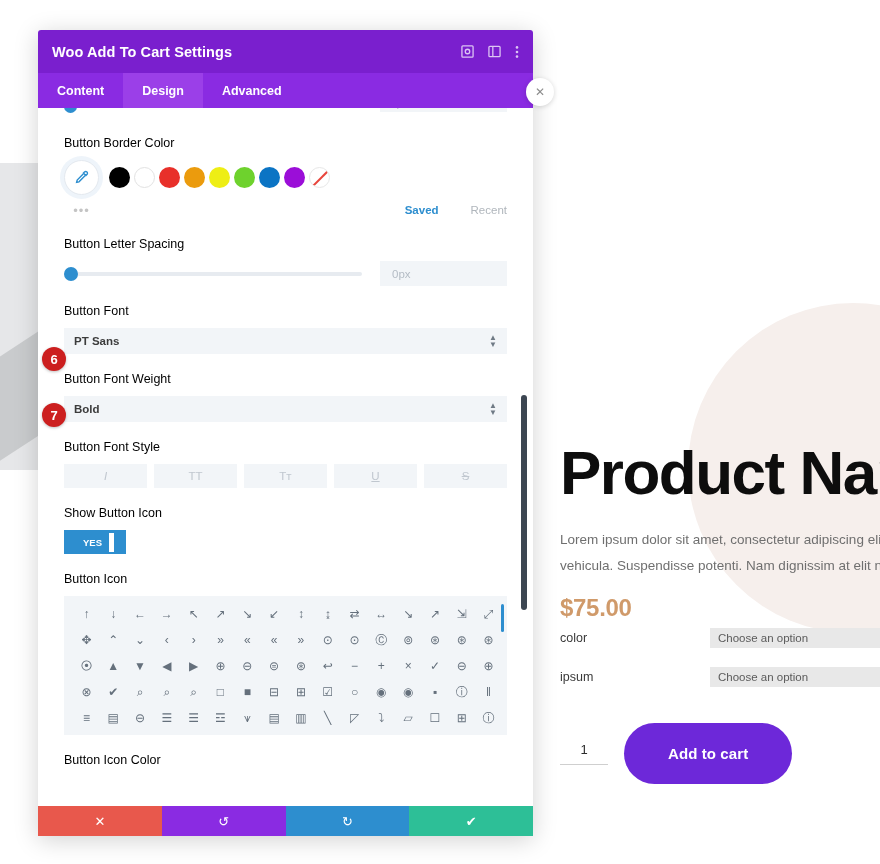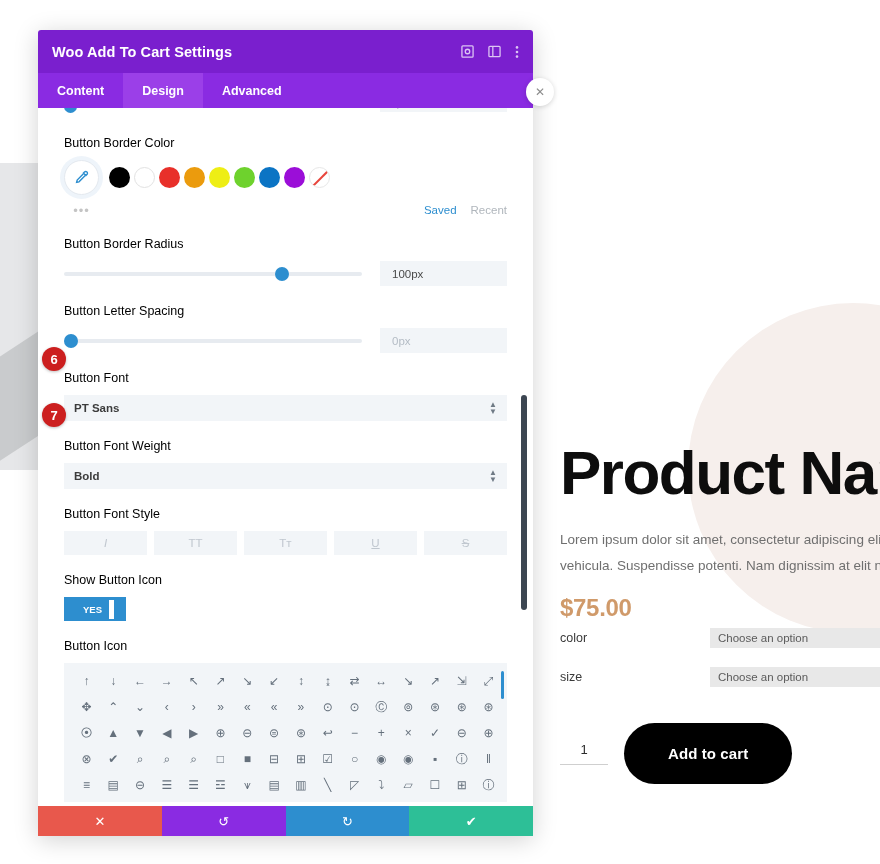--- a/index.html
+++ b/index.html
@@ -53,21 +53,21 @@
   }
   .attr-row.size-row { margin-top: 19px; }
   .cart-row { display: flex; align-items: center; margin-top: 36px; }
   .qty-box {
     width: 48px; padding-bottom: 7px;
     border-bottom: 1px solid #cfcfcf;
     font-size: 13px; color: #2c2c2c; text-align: center;
   }
   .add-cart-btn {
     margin-left: 16px;
-    background: #000000; color: #fff;
+    background: #6d28d9; color: #fff;
     font-size: 15px; font-weight: bold;
     padding: 22px 44px; border-radius: 40px; border: none;
     letter-spacing: 0.1px; cursor: pointer; white-space: nowrap;
   }
 
   
   .modal {
     position: absolute; left: 38px; top: 30px;
     width: 495px; height: 806px;
     background: #fff;
@@ -148,21 +148,21 @@
   }
   .swatch.none::after {
     content: ''; position: absolute; left: -3px; top: 9px;
     width: 28px; height: 2px; background: #e8453c; transform: rotate(-45deg);
   }
   .palette-sub {
     display: flex; align-items: center; margin-top: 6px; height: 18px;
   }
   .dots3 { width: 35px; text-align: center; color: #c4c4c4; font-size: 13px; letter-spacing: 1px; }
   .sub-spacer { flex: 1; }
-  .saved-link { font-size: 11.5px; color: #2d8ecf; font-weight: normal; margin-right: 14px; cursor: pointer; }
+  .saved-link { font-size: 11.5px; color: #2d8ecf; font-weight: bold; margin-right: 32px; cursor: pointer; }
   .recent-link { font-size: 11.5px; color: #b0b6bc; cursor: pointer; }
 
   
   .range-row { display: flex; align-items: center; }
   .range-wrap { position: relative; flex: 1; height: 14px; margin-right: 18px; }
   .range-track {
     position: absolute; left: 0; right: 0; top: 5px; height: 4px;
     background: #e7ebf0; border-radius: 2px;
   }
   .range-knob {
@@ -265,21 +265,21 @@
       <div>Lorem ipsum dolor sit amet, consectetur adipiscing elit. N</div>
       <div>vehicula. Suspendisse potenti. Nam dignissim at elit non</div>
     </div>
     <div class="product-price">$75.00</div>
 
     <div class="attr-row">
       <div class="attr-label">color</div>
       <div class="attr-select">Choose an option</div>
     </div>
     <div class="attr-row size-row">
-      <div class="attr-label">size</div>
+      <div class="attr-label">ipsum</div>
       <div class="attr-select">Choose an option</div>
     </div>
 
     <div class="cart-row">
       <div class="qty-box">1</div>
       <button class="add-cart-btn">Add to cart</button>
     </div>
   </div>
 
   <div class="modal">
@@ -344,30 +344,20 @@
           <div class="swatch none"></div>
         </div>
         <div class="palette-sub">
           <div class="dots3">•••</div>
           <div class="sub-spacer"></div>
           <div class="saved-link">Saved</div>
           <div class="recent-link">Recent</div>
         </div>
       </div>
 
-      <div class="field">
-        <div class="field-label">Button Border Radius</div>
-        <div class="range-row">
-          <div class="range-wrap">
-            <div class="range-track"></div>
-            <div class="range-knob" id="knob-radius" style="left: calc(73% - 7px);"></div>
-          </div>
-          <div class="range-input">100px</div>
-        </div>
-      </div>
 
       <div class="field">
         <div class="field-label">Button Letter Spacing</div>
         <div class="range-row">
           <div class="range-wrap">
             <div class="range-track"></div>
             <div class="range-knob" id="knob-spacing" style="left: calc(0%);"></div>
           </div>
           <div class="range-input muted">0px</div>
         </div>

